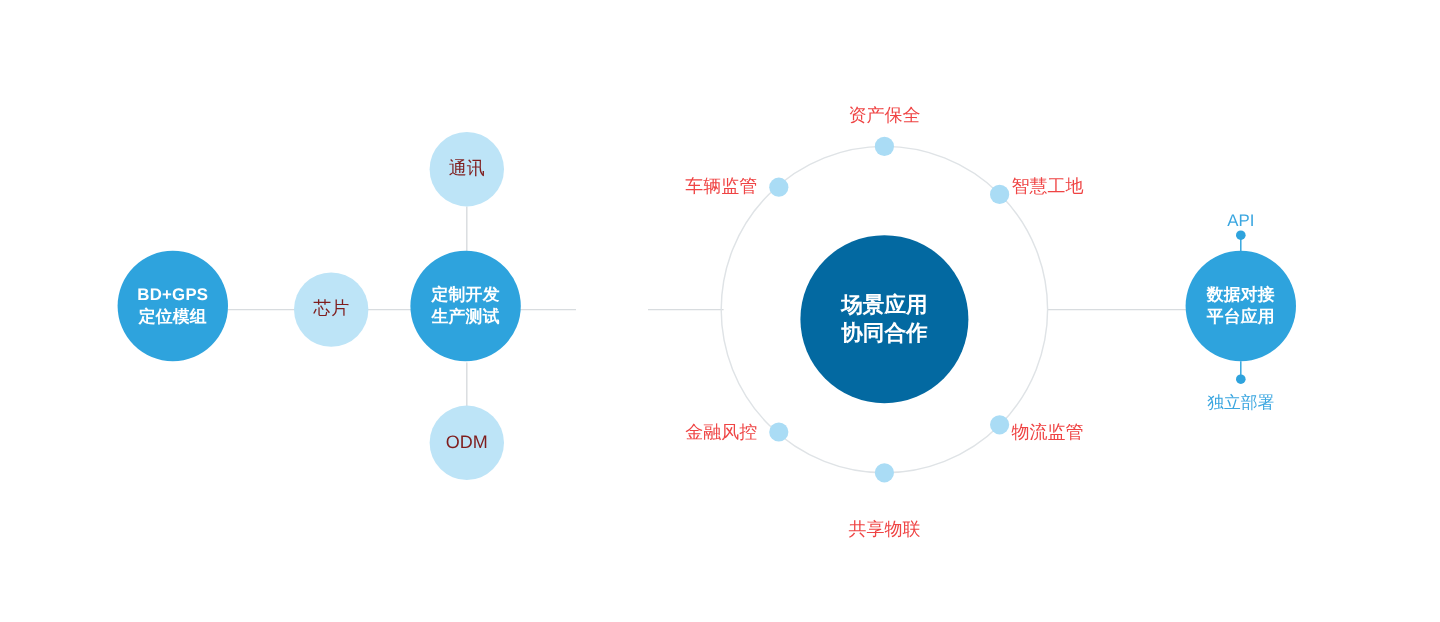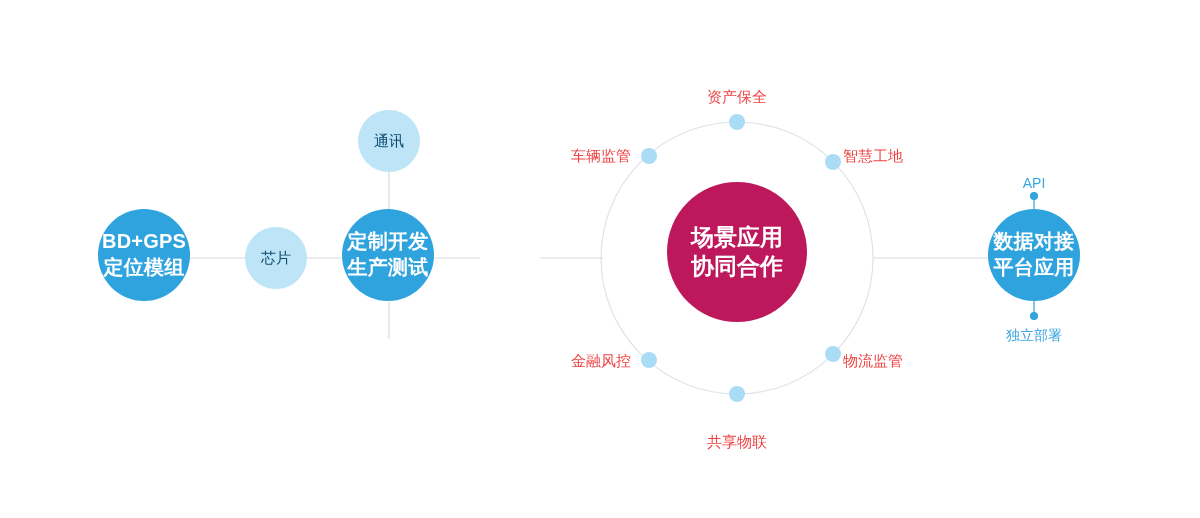--- a/index.html
+++ b/index.html
@@ -34,33 +34,33 @@
     text-align: center;
     box-sizing: border-box;
   }
   .node-primary {
     background: #2ea3dd;
     color: #ffffff;
     font-weight: bold;
   }
   .node-secondary {
     background: #bde4f7;
-    color: #0c4a6e;
+    color: #7f1d1d;
     font-weight: normal;
   }
   .node-line {
     display: block;
     white-space: nowrap;
     line-height: 1.28;
   }
   
   .n-bdgps, .n-custom, .n-data {
     width: 92px;
     height: 92px;
-    font-size: 20px;
+    font-size: 14px;
     letter-spacing: 0.2px;
   }
   .n-bdgps { left: 98px; top: 209px; }
   .n-custom { left: 342px; top: 209px; }
   .n-data { left: 988px; top: 209px; }
 
   
   .n-chip, .n-comm, .n-odm, .n-sensor {
     width: 62px;
     height: 62px;
@@ -69,25 +69,25 @@
   .n-chip { left: 245px; top: 227px; }
   .n-comm { left: 358px; top: 110px; }
   .n-odm  { left: 358px; top: 338px; }
   .n-sensor { left: 479px; top: 227px; }
 
   
   .n-center {
     width: 140px;
     height: 140px;
     left: 667px;
-    top: 182px;
-    background: #be185d;
+    top: 196px;
+    background: #0369a1;
     color: #ffffff;
     font-weight: bold;
-    font-size: 23px;
+    font-size: 18px;
   }
 
   .ring-label {
     position: absolute;
     color: #ef4444;
     font-size: 15px;
     white-space: nowrap;
     line-height: 1;
   }
   .ring-label.lbl-right { text-align: center; }
@@ -145,20 +145,23 @@
 
   <div class="node node-primary n-custom">
     <span class="node-line">定制开发</span>
     <span class="node-line">生产测试</span>
   </div>
 
   <div class="node node-secondary n-comm">
     <span class="node-line">通讯</span>
   </div>
 
+  <div class="node node-secondary n-odm">
+    <span class="node-line">ODM</span>
+  </div>
 
 
   <div class="node n-center">
     <span class="node-line">场景应用</span>
     <span class="node-line">协同合作</span>
   </div>
 
   <div class="ring-label lbl-center" style="left:677px; top:89px; width:120px;">资产保全</div>
 
   <div class="ring-label lbl-right" style="left:843px; top:148px;">智慧工地</div>

